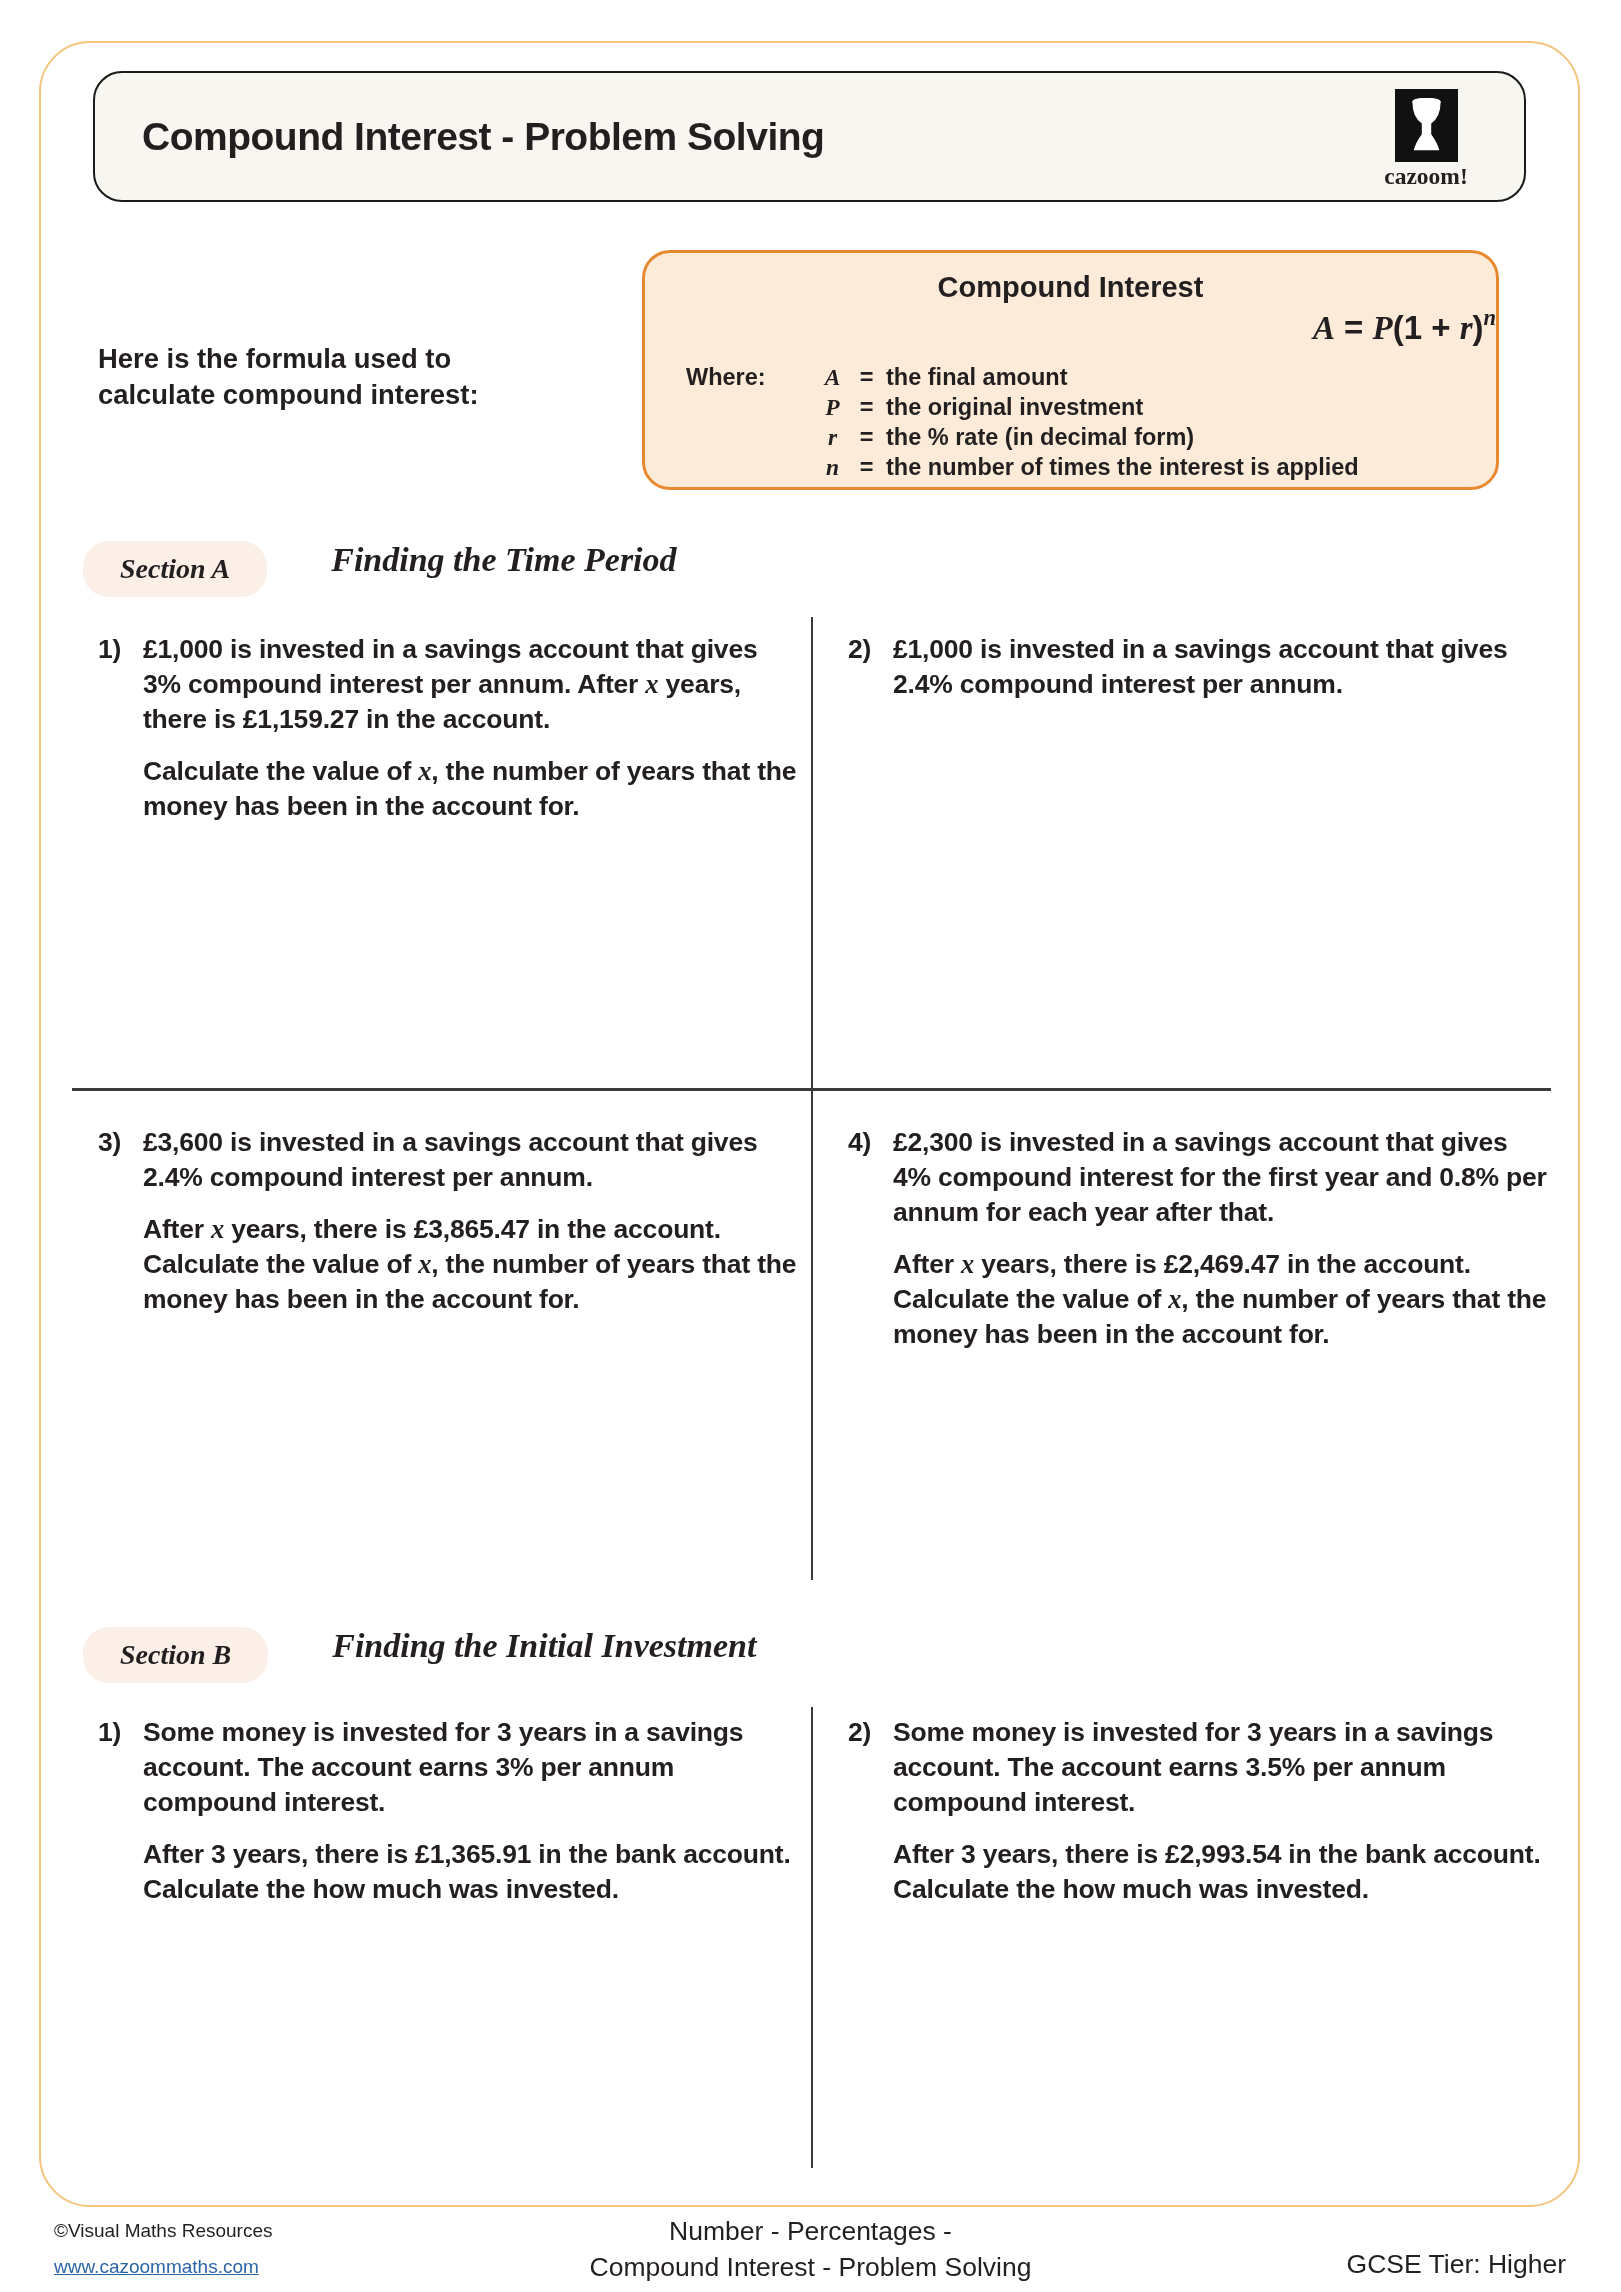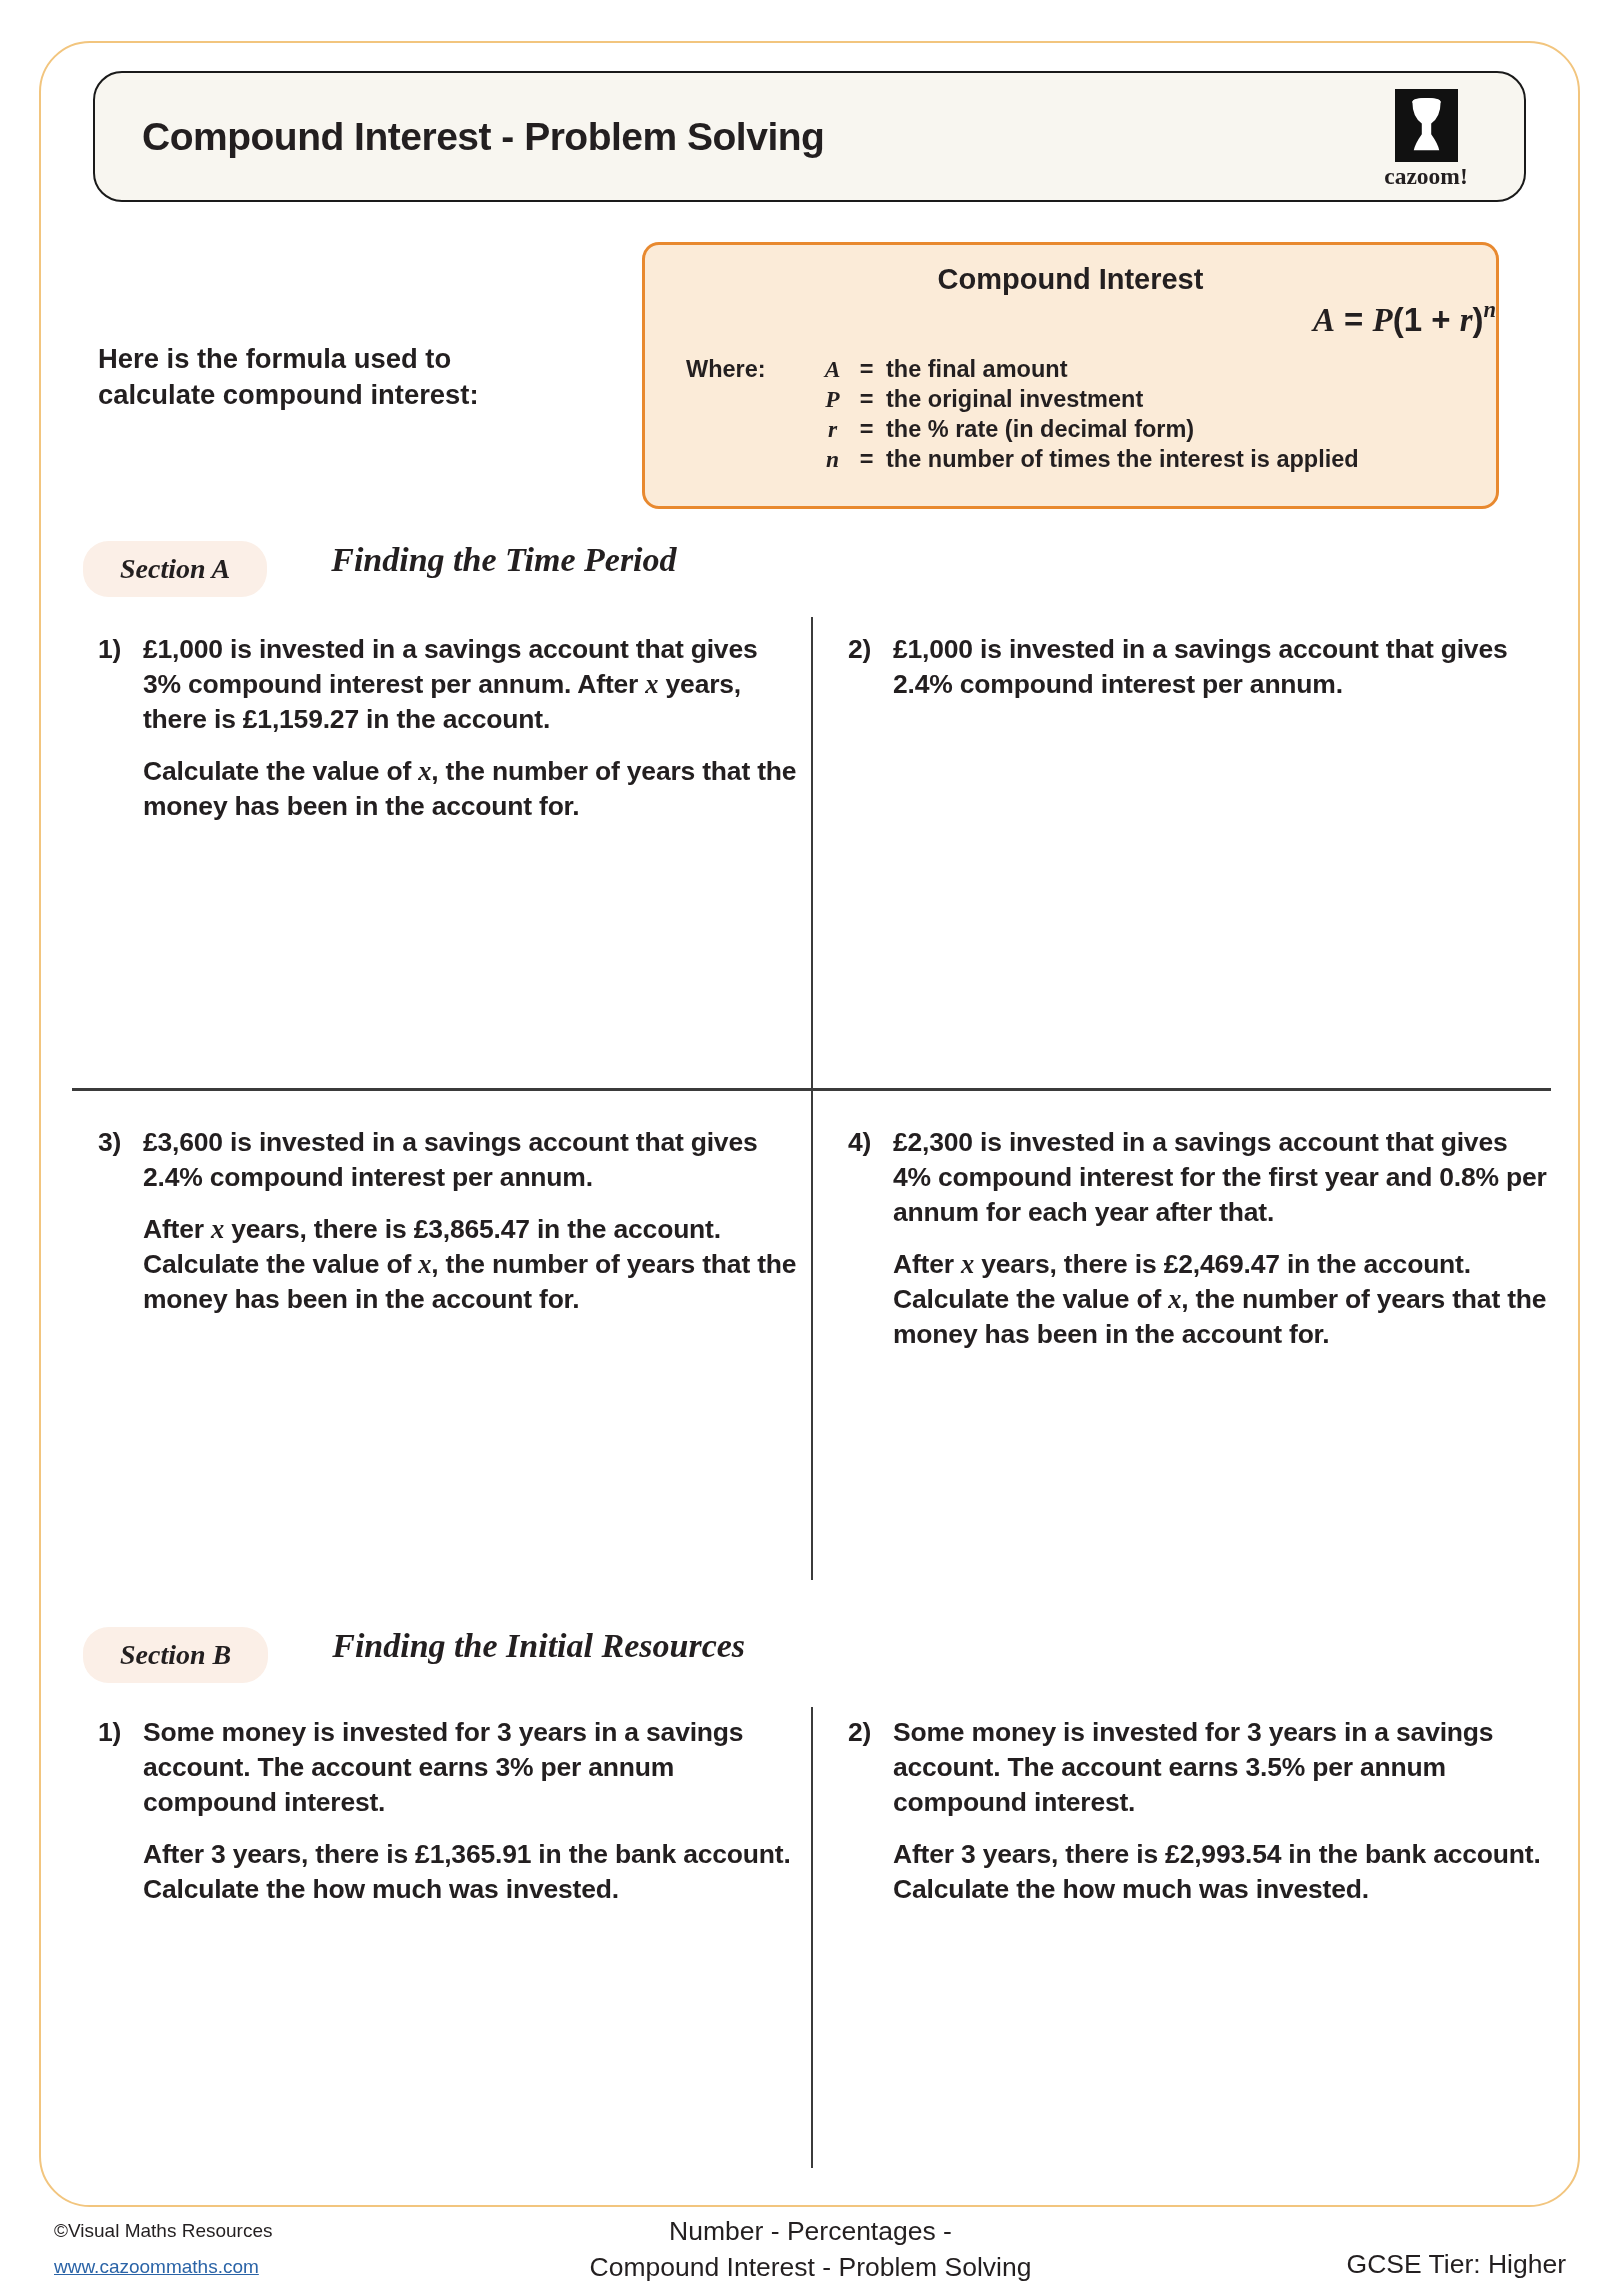--- a/index.html
+++ b/index.html
@@ -16,23 +16,23 @@
              border-radius:29px;display:flex;align-items:center;padding-left:47px}
   .title{font-size:39px;font-weight:bold;letter-spacing:-0.5px}
   .logo{position:absolute;right:47px;top:15.7px;width:102px;text-align:center}
   .logo-square{width:63px;height:73px;background:var(--logo-bg,#111111);
                margin:0 auto;display:flex;align-items:center;justify-content:center}
   .logo-word{font-family:"Liberation Serif",serif;font-weight:bold;font-size:23.5px;margin-top:1px}
 
   .intro{position:absolute;left:98px;top:341px;width:529px;
          font-size:27.4px;font-weight:bold;line-height:36px;white-space:pre-line}
 
-  .formula-box{position:absolute;left:642px;top:242px;width:857px;height:267px;
+  .formula-box{position:absolute;left:642px;top:250px;width:857px;height:240px;
                background:var(--formula-box-bg,#FBEBD8);
-               border:3.9px solid var(--formula-box-border,#E8892F);border-radius:17px}
+               border:3.9px solid var(--formula-box-border,#E8892F);border-radius:28px}
   .fb-title{font-size:29px;font-weight:bold;text-align:center;margin-top:17.6px}
   .fb-formula{font-size:33px;font-weight:bold;text-align:right;margin-top:3.9px}
   .fb-formula sup{font-size:22.5px;position:relative;top:-2.9px}
   .mvar{font-family:"Liberation Serif",serif;font-style:italic;font-weight:bold}
   .fb-where{display:flex;margin-top:14.7px;padding-left:41px;
             font-size:23.5px;font-weight:bold;line-height:30px}
   .fb-where-label{width:132px;flex:none}
   .def-row{display:flex}
   .def-sym{width:29px;text-align:center;flex:none}
   .def-eq{width:39px;text-align:center;flex:none}
@@ -149,21 +149,21 @@
       <p>£2,300 is invested in a savings account that gives 4% compound interest for the first year and 0.8% per annum for each year after that.</p>
       <p>After <span class="mvar">x</span> years, there is £2,469.47 in the account. Calculate the value of <span class="mvar">x</span>, the number of years that the money has been in the account for.</p>
     </div>
 </div>
 
 <div class="vdiv vdiv-a"></div>
 <div class="hdiv"></div>
 
 <div class="sec-head b">
   <span class="sec-badge">Section B</span>
-  <span class="sec-title">Finding the Initial Resources</span>
+  <span class="sec-title">Finding the Initial Investment</span>
 </div>
 
 <div class="problem p-b1">
   <span class="num">1)</span>
   <div class="body">
       <p>Some money is invested for 3 years in a savings account. The account earns 3% per annum compound interest.</p>
       <p>After 3 years, there is £1,365.91 in the bank account. Calculate the how much was invested.</p>
     </div>
 </div>
 <div class="problem p-b2">

